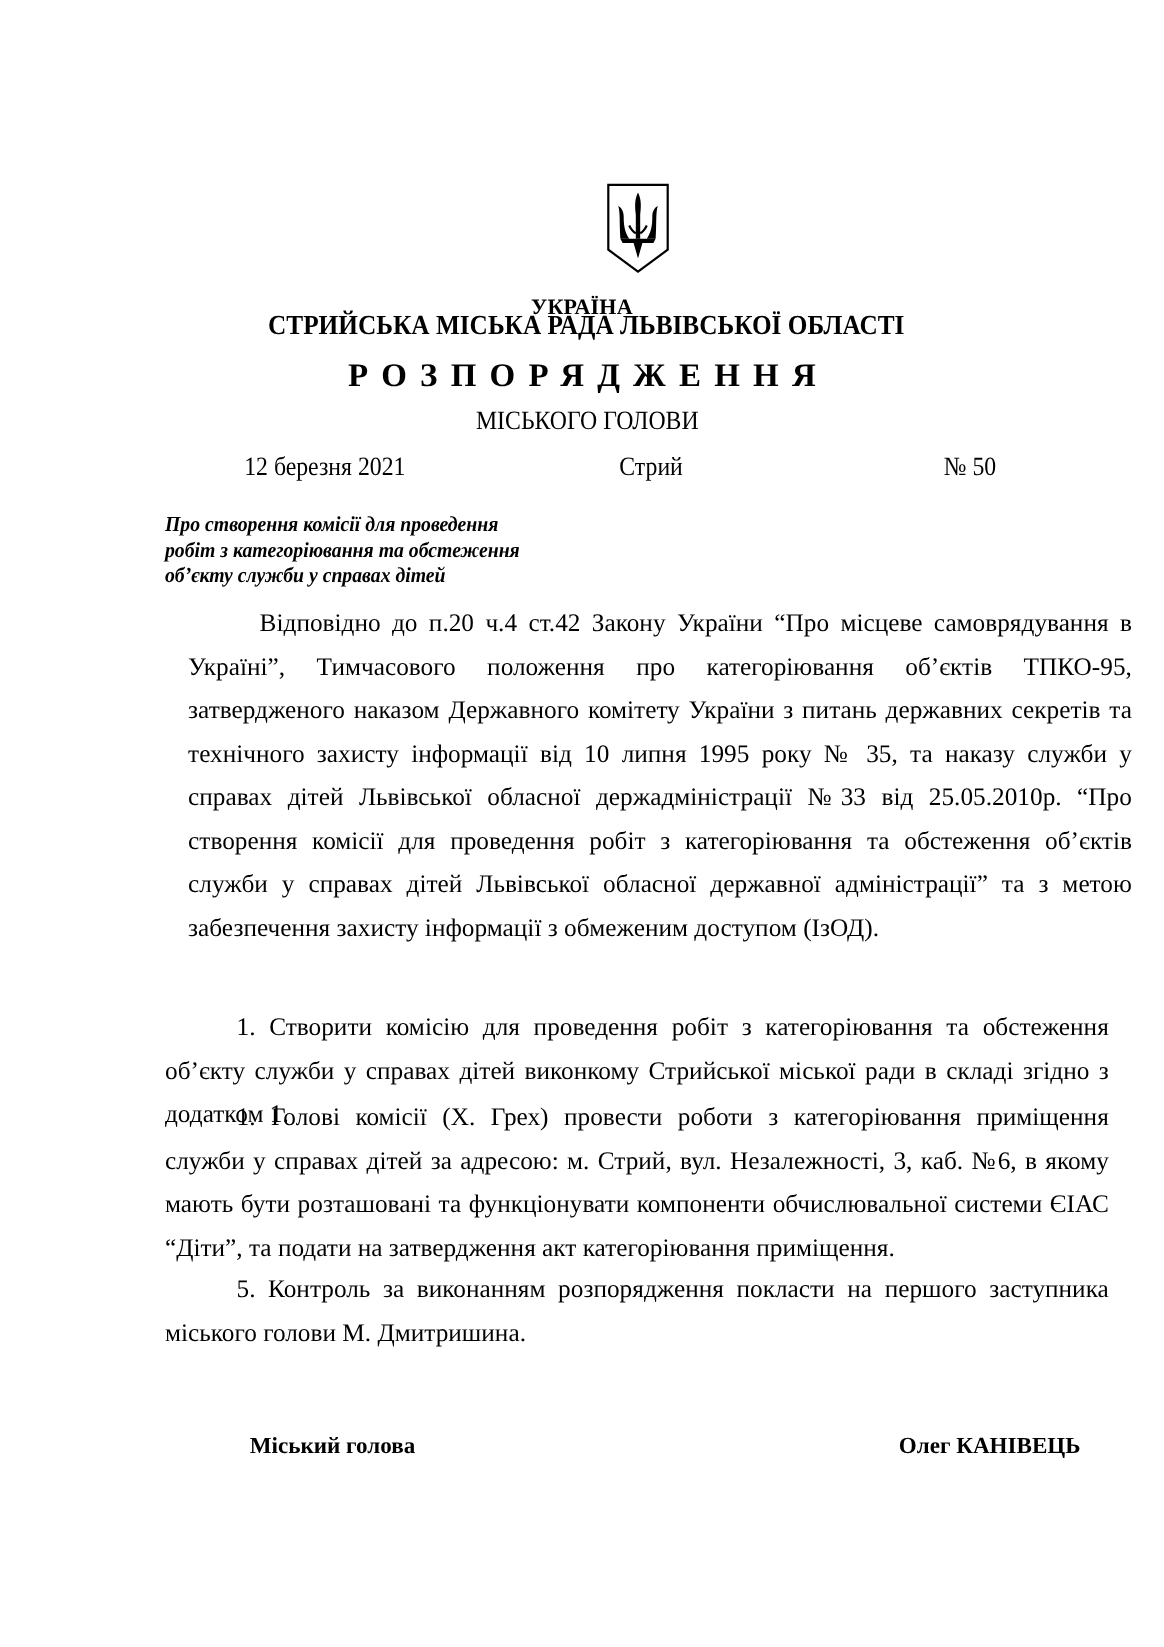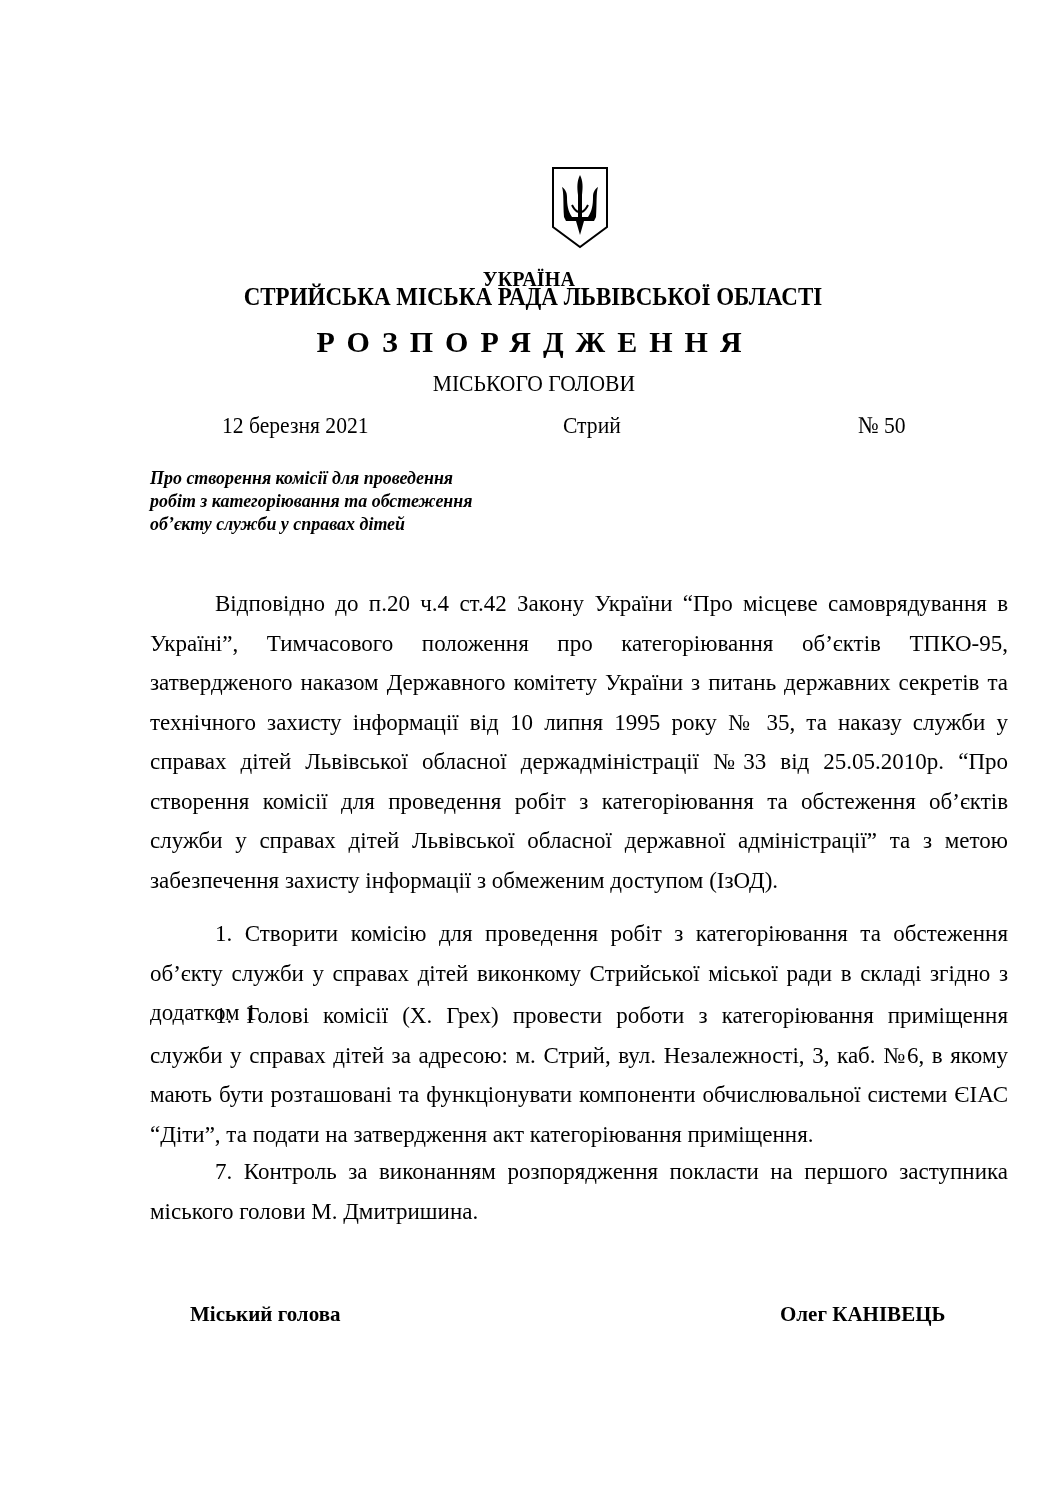--- a/index.html
+++ b/index.html
@@ -13,25 +13,25 @@
   .h-doctype { top: 325px; font-size: 30px; font-weight: bold; letter-spacing: 12px; left: 6px; }
   .h-subtitle { top: 370px; font-size: 24px; left: 0; transform: scaleX(0.9); transform-origin: 578px 0; }
   .meta { top: 412px; font-size: 24px; white-space: nowrap; transform: scaleX(0.9); transform-origin: 0 0; }
   .meta-date { left: 222px; }
   .meta-city { left: 563px; }
   .meta-num { left: 858px; }
   .subject { left: 150px; top: 466px; font-size: 19.5px; font-weight: bold; font-style: italic; line-height: 23px; transform: scaleX(0.92); transform-origin: 0 0; }
   .subject div { white-space: nowrap; }
   .para { left: 150px; width: 858px; font-size: 23px; line-height: 39.5px; text-align: justify; text-align-last: left; }
   .para p { margin: 0; text-indent: 65px; }
-  .p-intro { top: 584px; }
+  .p-intro { top: 547px; margin-left: 21px; }
   .p-1 { top: 914px; }
   .p-2 { top: 996px; }
   .p-3 { top: 1152px; }
-  .sig { top: 1302px; font-size: 21px; font-weight: bold; white-space: nowrap; }
+  .sig { top: 1302px; font-size: 21px; font-weight: bold; white-space: nowrap; margin-left: 37px; }
   .sig-title { left: 190px; }
   .sig-name { left: 780px; }
 </style>
 </head>
 <body>
 
 <div class="abs emblem">
   <svg width="60" height="85" viewBox="0 0 60 85">
     <path d="M3 3 H57 V62 L30 82 L3 62 Z" fill="none" stroke="#000" stroke-width="2"></path>
     <path d="M30 10 C27 16 27 22 28 30 L28 52 L32 52 L32 30 C33 22 33 16 30 10 Z" fill="#000"></path>
@@ -60,17 +60,17 @@
 <div class="abs para p-intro">
   <p>Відповідно до п.20 ч.4 ст.42 Закону України “Про місцеве самоврядування в Україні”, Тимчасового положення про категоріювання об’єктів ТПКО-95, затвердженого наказом Державного комітету України з питань державних секретів та технічного захисту інформації від 10 липня 1995 року № 35, та наказу служби у справах дітей Львівської обласної держадміністрації №33 від 25.05.2010р. “Про створення комісії для проведення робіт з категоріювання та обстеження  об’єктів служби у справах дітей  Львівської обласної державної адміністрації”  та з метою забезпечення захисту інформації з обмеженим доступом (ІзОД).</p>
 </div>
 <div class="abs para p-1">
   <p>1. Створити комісію для проведення робіт з категоріювання та обстеження об’єкту  служби у справах дітей  виконкому Стрийської міської ради в складі згідно з додатком 1.</p>
 </div>
 <div class="abs para p-2">
   <p>1. Голові комісії (Х. Грех) провести роботи з категоріювання приміщення служби у справах дітей за адресою: м. Стрий, вул. Незалежності, 3, каб. №6, в якому мають бути розташовані та функціонувати компоненти обчислювальної системи ЄІАС “Діти”, та подати на затвердження акт категоріювання приміщення.</p>
 </div>
 <div class="abs para p-3">
-  <p>7. Контроль за виконанням  розпорядження покласти на першого заступника міського голови М. Дмитришина.</p>
+  <p>5. Контроль за виконанням  розпорядження покласти на першого заступника міського голови М. Дмитришина.</p>
 </div>
 
 <div class="abs sig sig-title">Міський голова</div>
 <div class="abs sig sig-name">Олег КАНІВЕЦЬ</div>
 
 </body></html>

